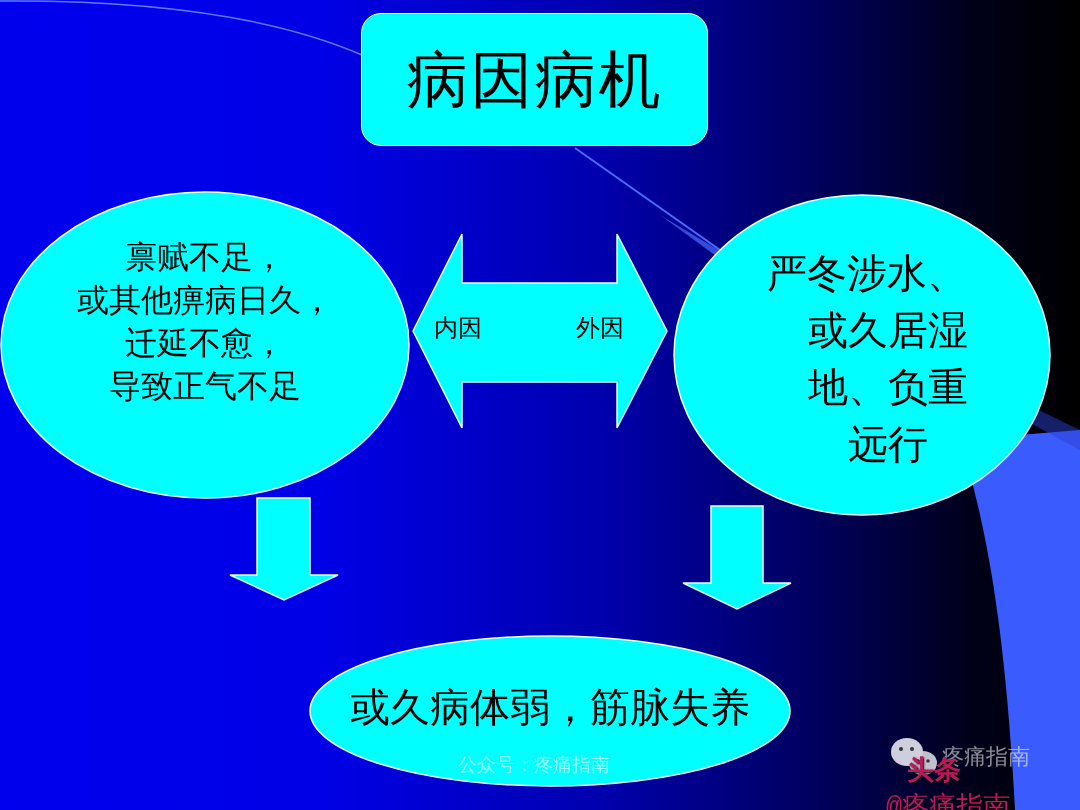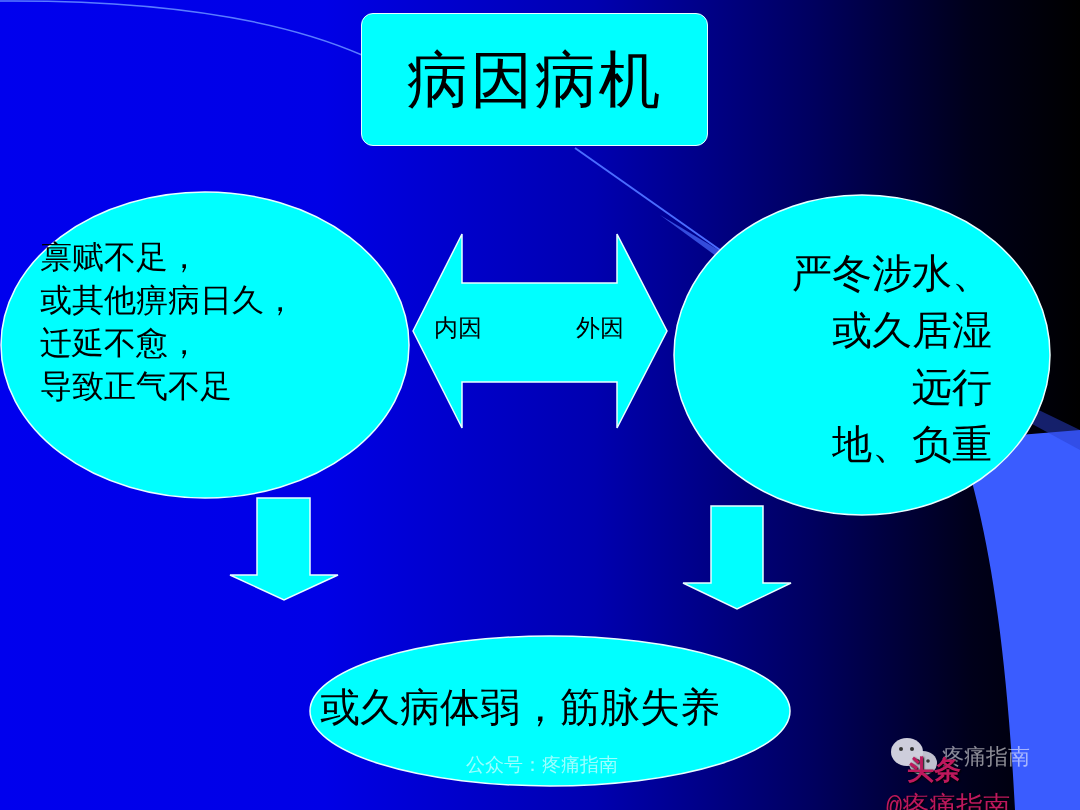--- a/index.html
+++ b/index.html
@@ -4,40 +4,40 @@
 <style>
   html, body { margin: 0; padding: 0; }
   body {
     width: 1080px; height: 810px; overflow: hidden; position: relative;
     font-family: "DejaVu Serif", "Liberation Serif", serif;
     background: linear-gradient(to right, #0000ee 0%, #0000e6 30%, #0000b0 55%, #000060 75%, #00001a 90%, #000000 100%);
   }
   .bg-svg { position: absolute; left: 0; top: 0; width: 1080px; height: 810px; }
   .title-box {
     position: absolute; left: 361px; top: 13px; width: 347px; height: 133px;
-    background: #00ffff; border: 1.5px solid #e8ffff; border-radius: 12px;
+    background: #00ffff; border: 1.5px solid #e8ffff; border-radius: 20px;
     box-sizing: border-box; display: flex; align-items: center; justify-content: center;
   }
   .title-text { font-size: 62px; color: #000; letter-spacing: 2px; }
   .shape-layer { position: absolute; left: 0; top: 0; width: 1080px; height: 810px; }
-  .text-block { position: absolute; color: #000; text-align: left; }
+  .text-block { position: absolute; color: #000; text-align: center; }
   .left-text {
     left: 40px; top: 236px; width: 330px; font-size: 32px; line-height: 43px;
   }
   .left-text div { white-space: nowrap; }
   .right-text {
-    left: 742px; top: 245px; width: 250px; font-size: 40px; line-height: 57px; text-align: right;
+    left: 742px; top: 245px; width: 250px; font-size: 40px; line-height: 57px; text-align: center;
   }
   .right-text div { white-space: nowrap; }
   .right-text .indent { padding-left: 42px; }
   .arrow-label { position: absolute; top: 312px; font-size: 24px; color: #000; }
   .bottom-text { left: 320px; top: 682px; width: 460px; font-size: 40px; line-height: 50px; white-space: nowrap; }
   .watermark-mp {
     position: absolute; left: 458px; top: 752px; font-size: 19px;
-    font-family: "DejaVu Sans", "Liberation Sans", sans-serif; color: #b8ffff; opacity: 0.85; margin-left: 8px;
+    font-family: "DejaVu Sans", "Liberation Sans", sans-serif; color: #b8ffff; opacity: 0.85;
   }
   .toutiao {
     position: absolute; left: 858px; top: 752px; display: flex; align-items: center;
     font-family: Liberation Mono, monospace; color: #be185d;
     font-size: 27px; font-weight: bold; text-shadow: 1px 1px 2px #000; flex-direction: column;
   }
   .toutiao .at { font-weight: normal; margin-left: 6px; }
   .ghost-text {
     position: absolute; left: 942px; top: 742px; font-size: 22px;
     font-family: Liberation Serif, serif; color: rgba(255,255,255,0.55);
@@ -83,22 +83,22 @@
   <div>迁延不愈，</div>
   <div>导致正气不足</div>
 </div>
 
 <span class="arrow-label" style="left:434px;">内因</span>
 <span class="arrow-label" style="left:576px;">外因</span>
 
 <div class="text-block right-text">
   <div>严冬涉水、</div>
   <div class="indent">或久居湿</div>
+  <div class="indent">地、负重</div>
   <div class="indent">远行</div>
-  <div class="indent">地、负重</div>
 </div>
 
 <div class="text-block bottom-text">或久病体弱，筋脉失养</div>
 
 <span class="watermark-mp">公众号：疼痛指南</span>
 
 <span class="ghost-text">疼痛指南</span>
 
 <svg class="wechat-icon" viewBox="0 0 56 44">
   <ellipse cx="20" cy="17" rx="16" ry="14" fill="#e0e0ea" opacity="0.92"></ellipse>

